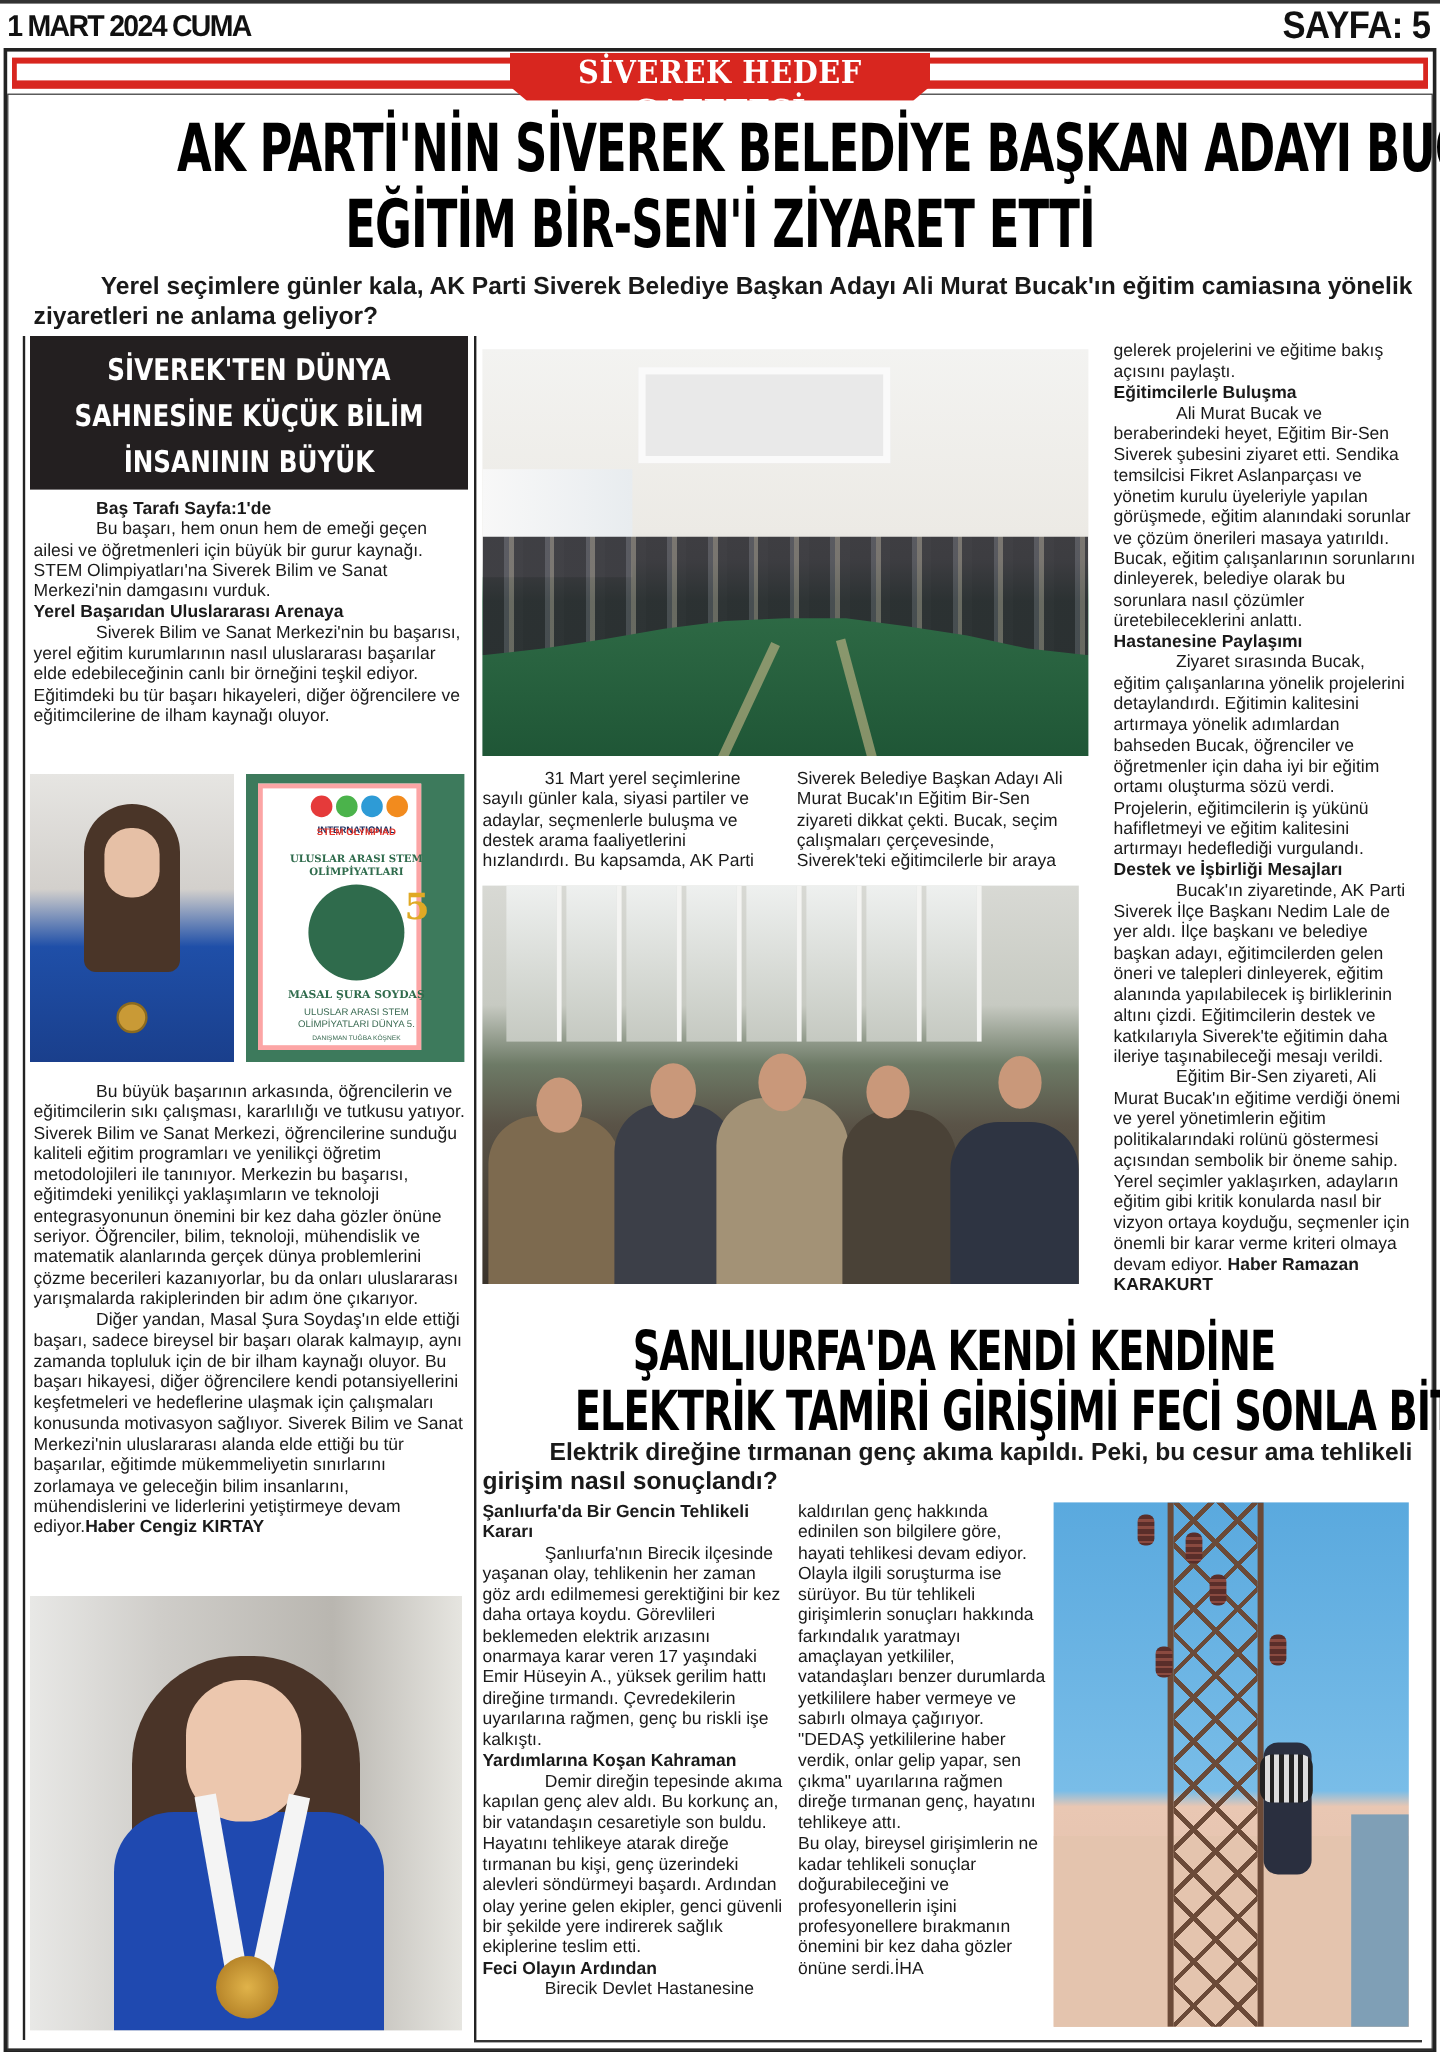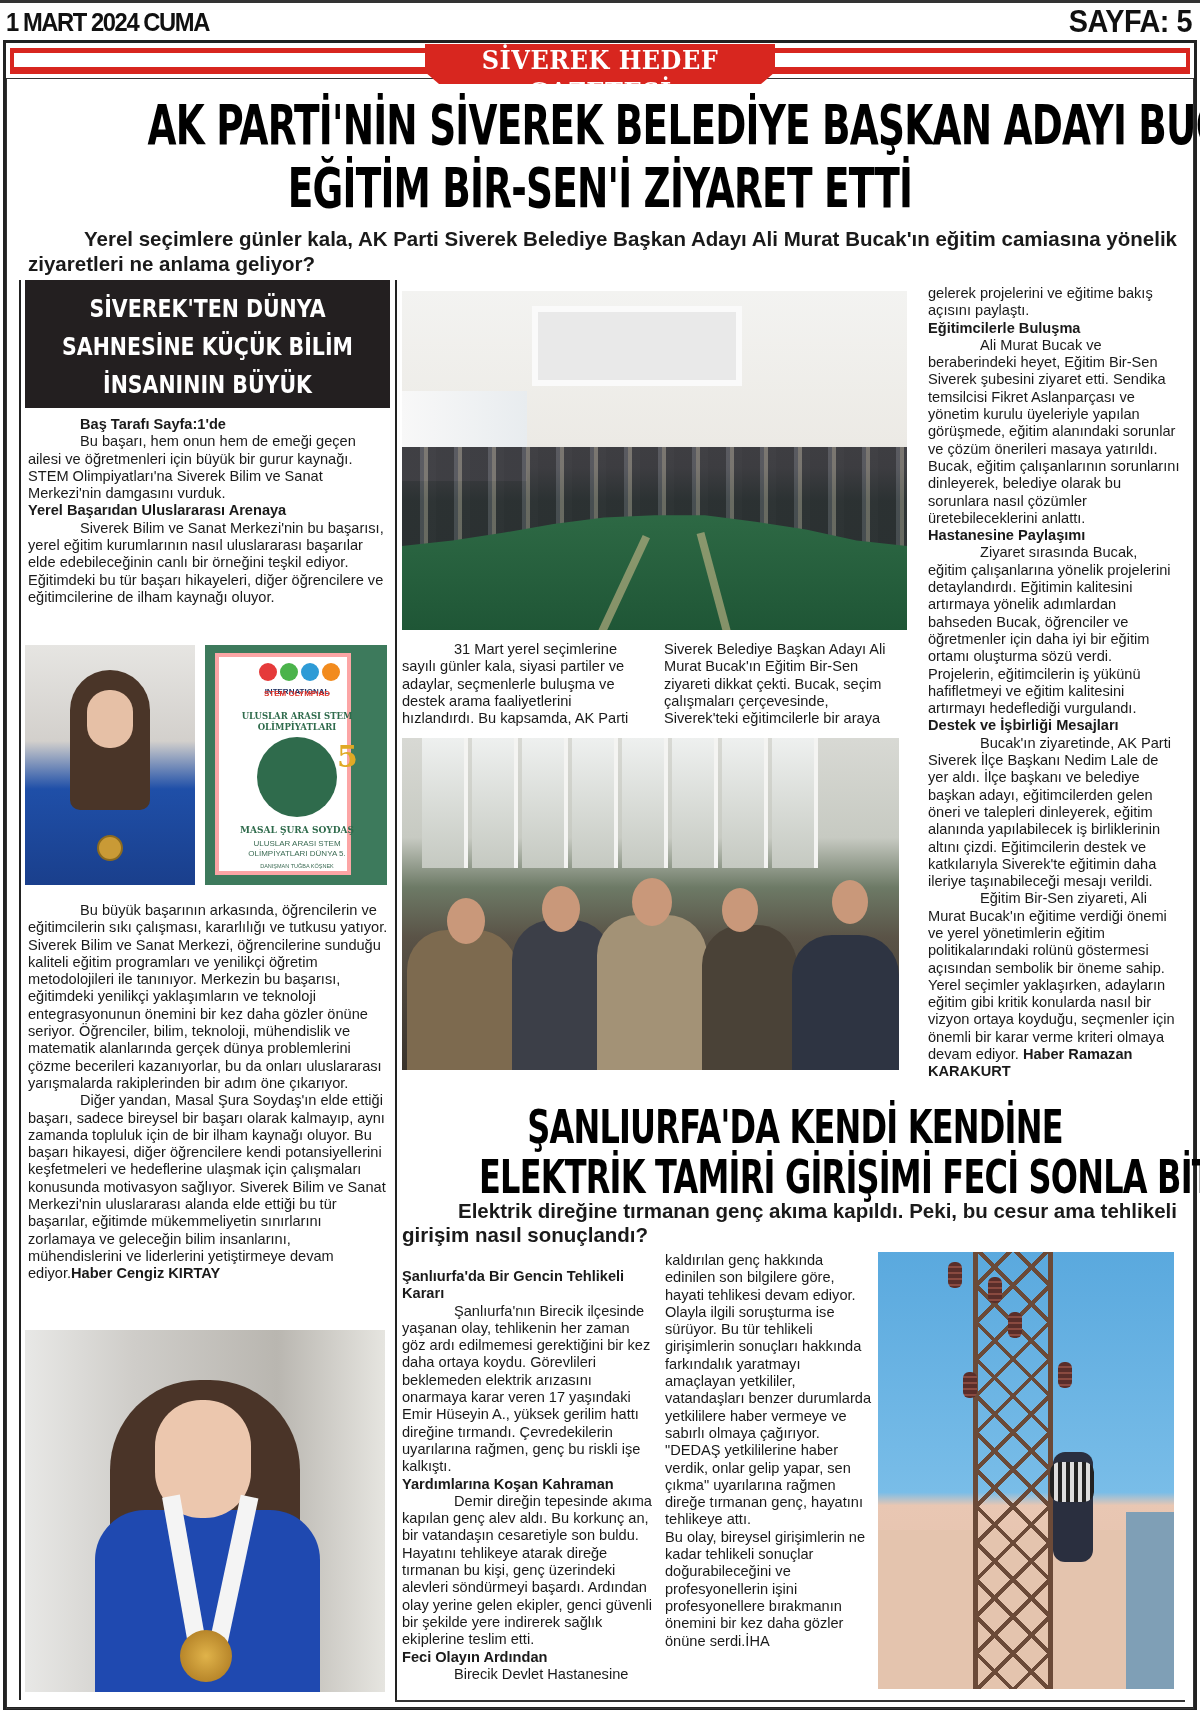--- a/index.html
+++ b/index.html
@@ -222,21 +222,21 @@
   <p>Ziyaret sırasında Bucak, eğitim çalışanlarına yönelik projelerini detaylandırdı. Eğitimin kalitesini artırmaya yönelik adımlardan bahseden Bucak, öğrenciler ve öğretmenler için daha iyi bir eğitim ortamı oluşturma sözü verdi. Projelerin, eğitimcilerin iş yükünü hafifletmeyi ve eğitim kalitesini artırmayı hedeflediği vurgulandı.</p>
   <p class="sub">Destek ve İşbirliği Mesajları</p>
   <p>Bucak'ın ziyaretinde, AK Parti Siverek İlçe Başkanı Nedim Lale de yer aldı. İlçe başkanı ve belediye başkan adayı, eğitimcilerden gelen öneri ve talepleri dinleyerek, eğitim alanında yapılabilecek iş birliklerinin altını çizdi. Eğitimcilerin destek ve katkılarıyla Siverek'te eğitimin daha ileriye taşınabileceği mesajı verildi.</p>
   <p><span>Eğitim Bir-Sen ziyareti, Ali Murat Bucak'ın eğitime verdiği önemi ve yerel yönetimlerin eğitim politikalarındaki rolünü göstermesi açısından sembolik bir öneme sahip. Yerel seçimler yaklaşırken, adayların eğitim gibi kritik konularda nasıl bir vizyon ortaya koyduğu, seçmenler için önemli bir karar verme kriteri olmaya devam ediyor.</span> <b>Haber Ramazan KARAKURT</b></p>
 </div>
 
 <div class="headline hl3">ŞANLIURFA'DA KENDİ KENDİNE</div>
 <div class="headline hl4">ELEKTRİK TAMİRİ GİRİŞİMİ FECİ SONLA BİTTİ</div>
 <div class="lede2">Elektrik direğine tırmanan genç akıma kapıldı. Peki, bu cesur ama tehlikeli girişim nasıl sonuçlandı?</div>
 
-<div class="body-text" style="left:402px; top:1252px; width:250px;margin-top:16px;">
+<div class="body-text" style="left:402px; top:1252px; width:250px;">
   <p class="sub">Şanlıurfa'da Bir Gencin Tehlikeli Kararı</p>
   <p>Şanlıurfa'nın Birecik ilçesinde yaşanan olay, tehlikenin her zaman göz ardı edilmemesi gerektiğini bir kez daha ortaya koydu. Görevlileri beklemeden elektrik arızasını onarmaya karar veren 17 yaşındaki Emir Hüseyin A., yüksek gerilim hattı direğine tırmandı. Çevredekilerin uyarılarına rağmen, genç bu riskli işe kalkıştı.</p>
   <p class="sub">Yardımlarına Koşan Kahraman</p>
   <p>Demir direğin tepesinde akıma kapılan genç alev aldı. Bu korkunç an, bir vatandaşın cesaretiyle son buldu. Hayatını tehlikeye atarak direğe tırmanan bu kişi, genç üzerindeki alevleri söndürmeyi başardı. Ardından olay yerine gelen ekipler, genci güvenli bir şekilde yere indirerek sağlık ekiplerine teslim etti.</p>
   <p class="sub">Feci Olayın Ardından</p>
   <p>Birecik Devlet Hastanesine</p>
 </div>
 
 <div class="body-text" style="left:665px; top:1252px; width:210px;">
   <p class="noindent">kaldırılan genç hakkında edinilen son bilgilere göre, hayati tehlikesi devam ediyor. Olayla ilgili soruşturma ise sürüyor. Bu tür tehlikeli girişimlerin sonuçları hakkında farkındalık yaratmayı amaçlayan yetkililer, vatandaşları benzer durumlarda yetkililere haber vermeye ve sabırlı olmaya çağırıyor.</p>

